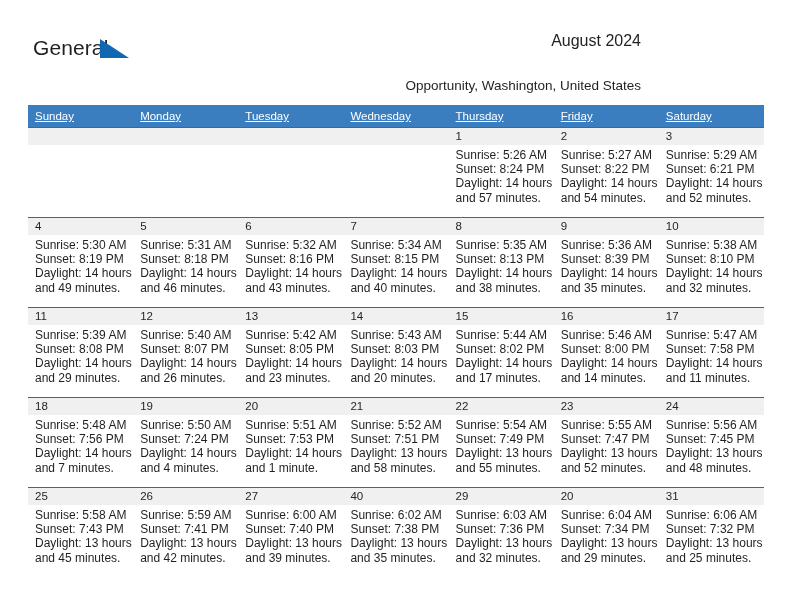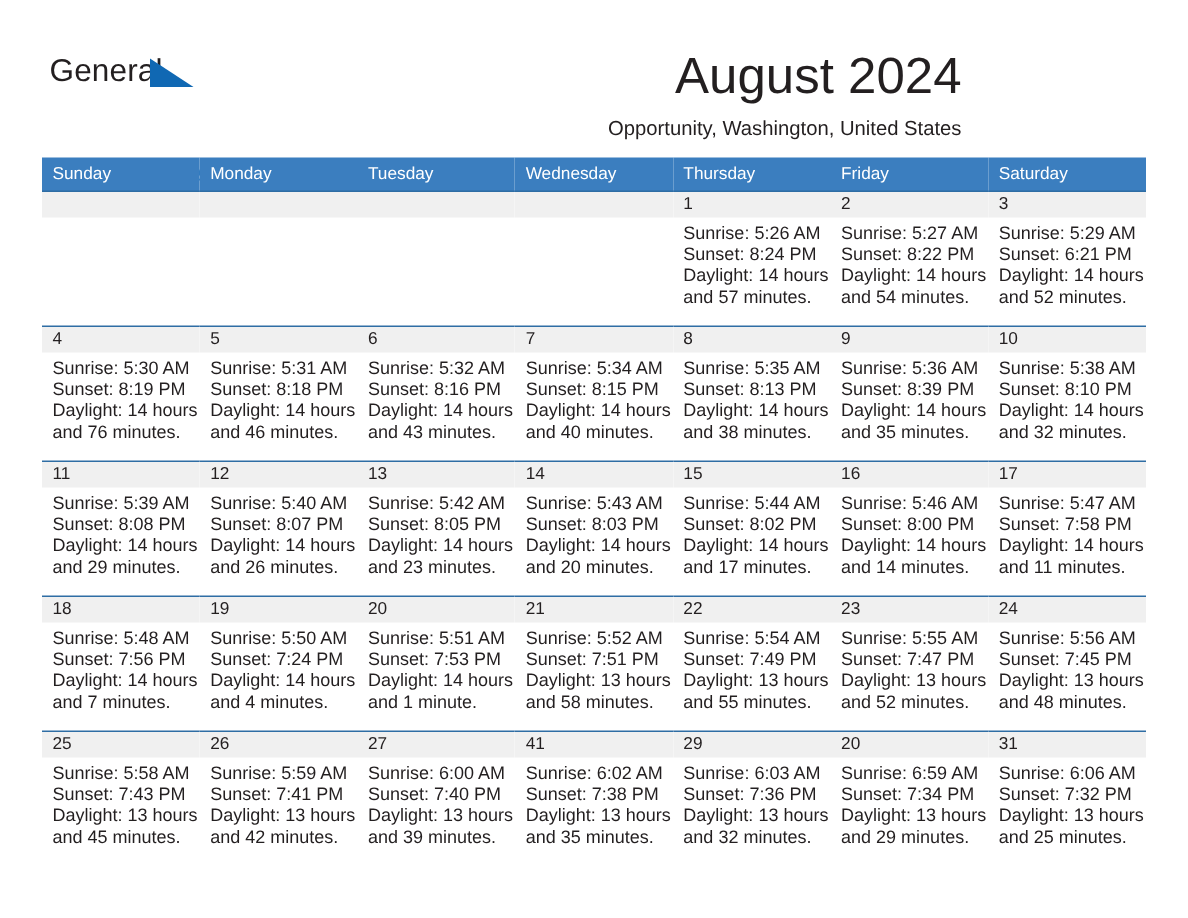--- a/index.html
+++ b/index.html
@@ -62,21 +62,21 @@
     font-size: 21px;
     color: #1b75bc;
     line-height: 23px;
     font-weight: 700;
     margin-top: 48px;
   }
   .title {
     position: absolute;
     right: 36px;
     top: 32px;
-    font-size: 34px;
+    font-size: 16px;
     color: #231f20;
     text-align: right;
     white-space: nowrap;
     font-weight: 400;
     margin-left: 12px;
   }
   .subtitle {
     position: absolute;
     right: 36px;
     top: 78px;
@@ -101,20 +101,21 @@
   thead th {
     background: #3b7ebf;
     color: #ffffff;
     font-size: 11.5px;
     font-weight: normal;
     text-align: left;
     padding: 5px 0 5px 7px;
     height: 19px;
     box-sizing: border-box;
     vertical-align: middle;
+    text-decoration: underline;
   }
 
   tbody td {
     vertical-align: top;
     padding: 0;
     height: 90px;
     border-top: 1.2px solid #2e6da4;
     background: #ffffff;
     box-sizing: border-box;
   }
@@ -218,21 +219,21 @@
             </div>
           </td>
         </tr>
         <tr>
           <td>
             <div class="daynum-band">4</div>
             <div class="cell-body">
               <div>Sunrise: 5:30 AM</div>
               <div>Sunset: 8:19 PM</div>
               <div>Daylight: 14 hours</div>
-              <div>and 76 minutes.</div>
+              <div>and 49 minutes.</div>
             </div>
           </td>
           <td>
             <div class="daynum-band">5</div>
             <div class="cell-body">
               <div>Sunrise: 5:31 AM</div>
               <div>Sunset: 8:18 PM</div>
               <div>Daylight: 14 hours</div>
               <div>and 46 minutes.</div>
             </div>
@@ -435,41 +436,41 @@
           <td>
             <div class="daynum-band">27</div>
             <div class="cell-body">
               <div>Sunrise: 6:00 AM</div>
               <div>Sunset: 7:40 PM</div>
               <div>Daylight: 13 hours</div>
               <div>and 39 minutes.</div>
             </div>
           </td>
           <td>
-            <div class="daynum-band">41</div>
+            <div class="daynum-band">40</div>
             <div class="cell-body">
               <div>Sunrise: 6:02 AM</div>
               <div>Sunset: 7:38 PM</div>
               <div>Daylight: 13 hours</div>
               <div>and 35 minutes.</div>
             </div>
           </td>
           <td>
             <div class="daynum-band">29</div>
             <div class="cell-body">
               <div>Sunrise: 6:03 AM</div>
               <div>Sunset: 7:36 PM</div>
               <div>Daylight: 13 hours</div>
               <div>and 32 minutes.</div>
             </div>
           </td>
           <td>
             <div class="daynum-band">20</div>
             <div class="cell-body">
-              <div>Sunrise: 6:59 AM</div>
+              <div>Sunrise: 6:04 AM</div>
               <div>Sunset: 7:34 PM</div>
               <div>Daylight: 13 hours</div>
               <div>and 29 minutes.</div>
             </div>
           </td>
           <td>
             <div class="daynum-band">31</div>
             <div class="cell-body">
               <div>Sunrise: 6:06 AM</div>
               <div>Sunset: 7:32 PM</div>

